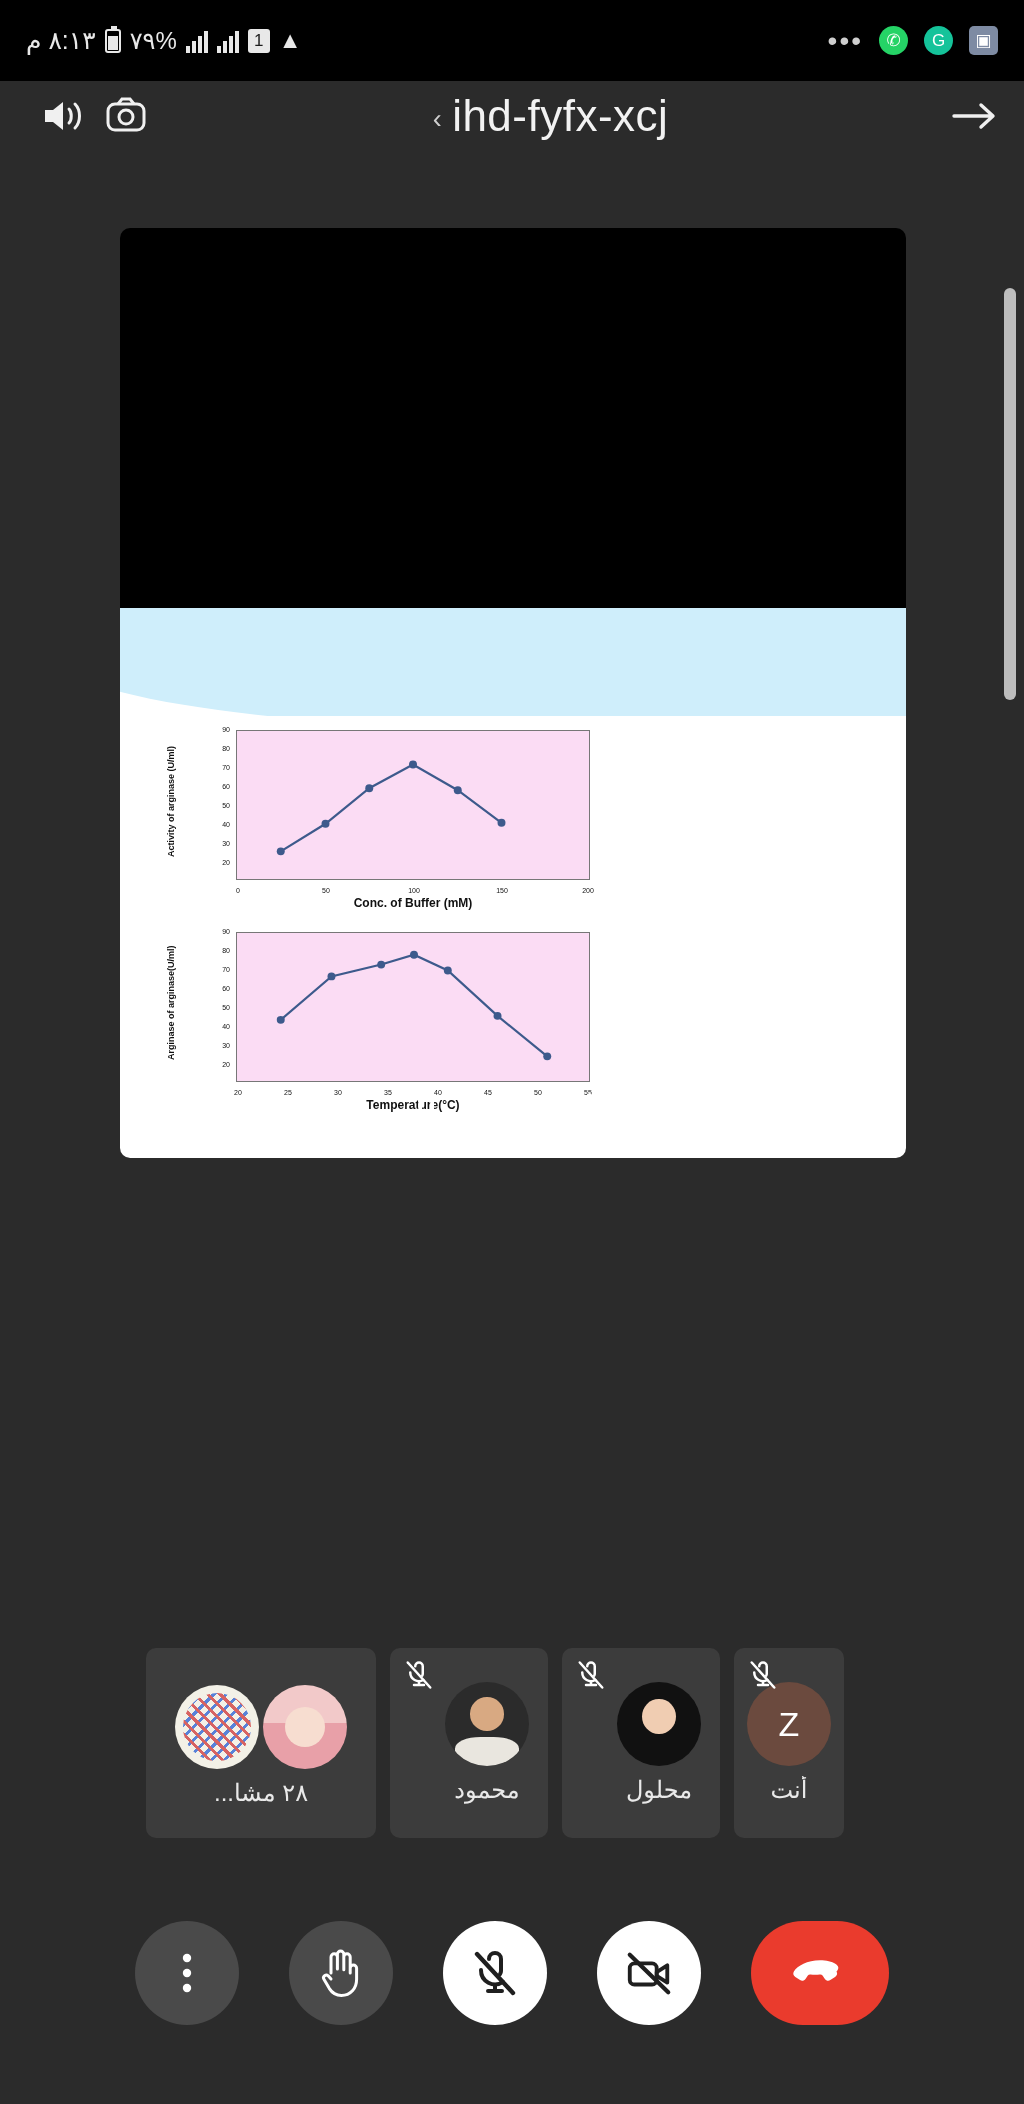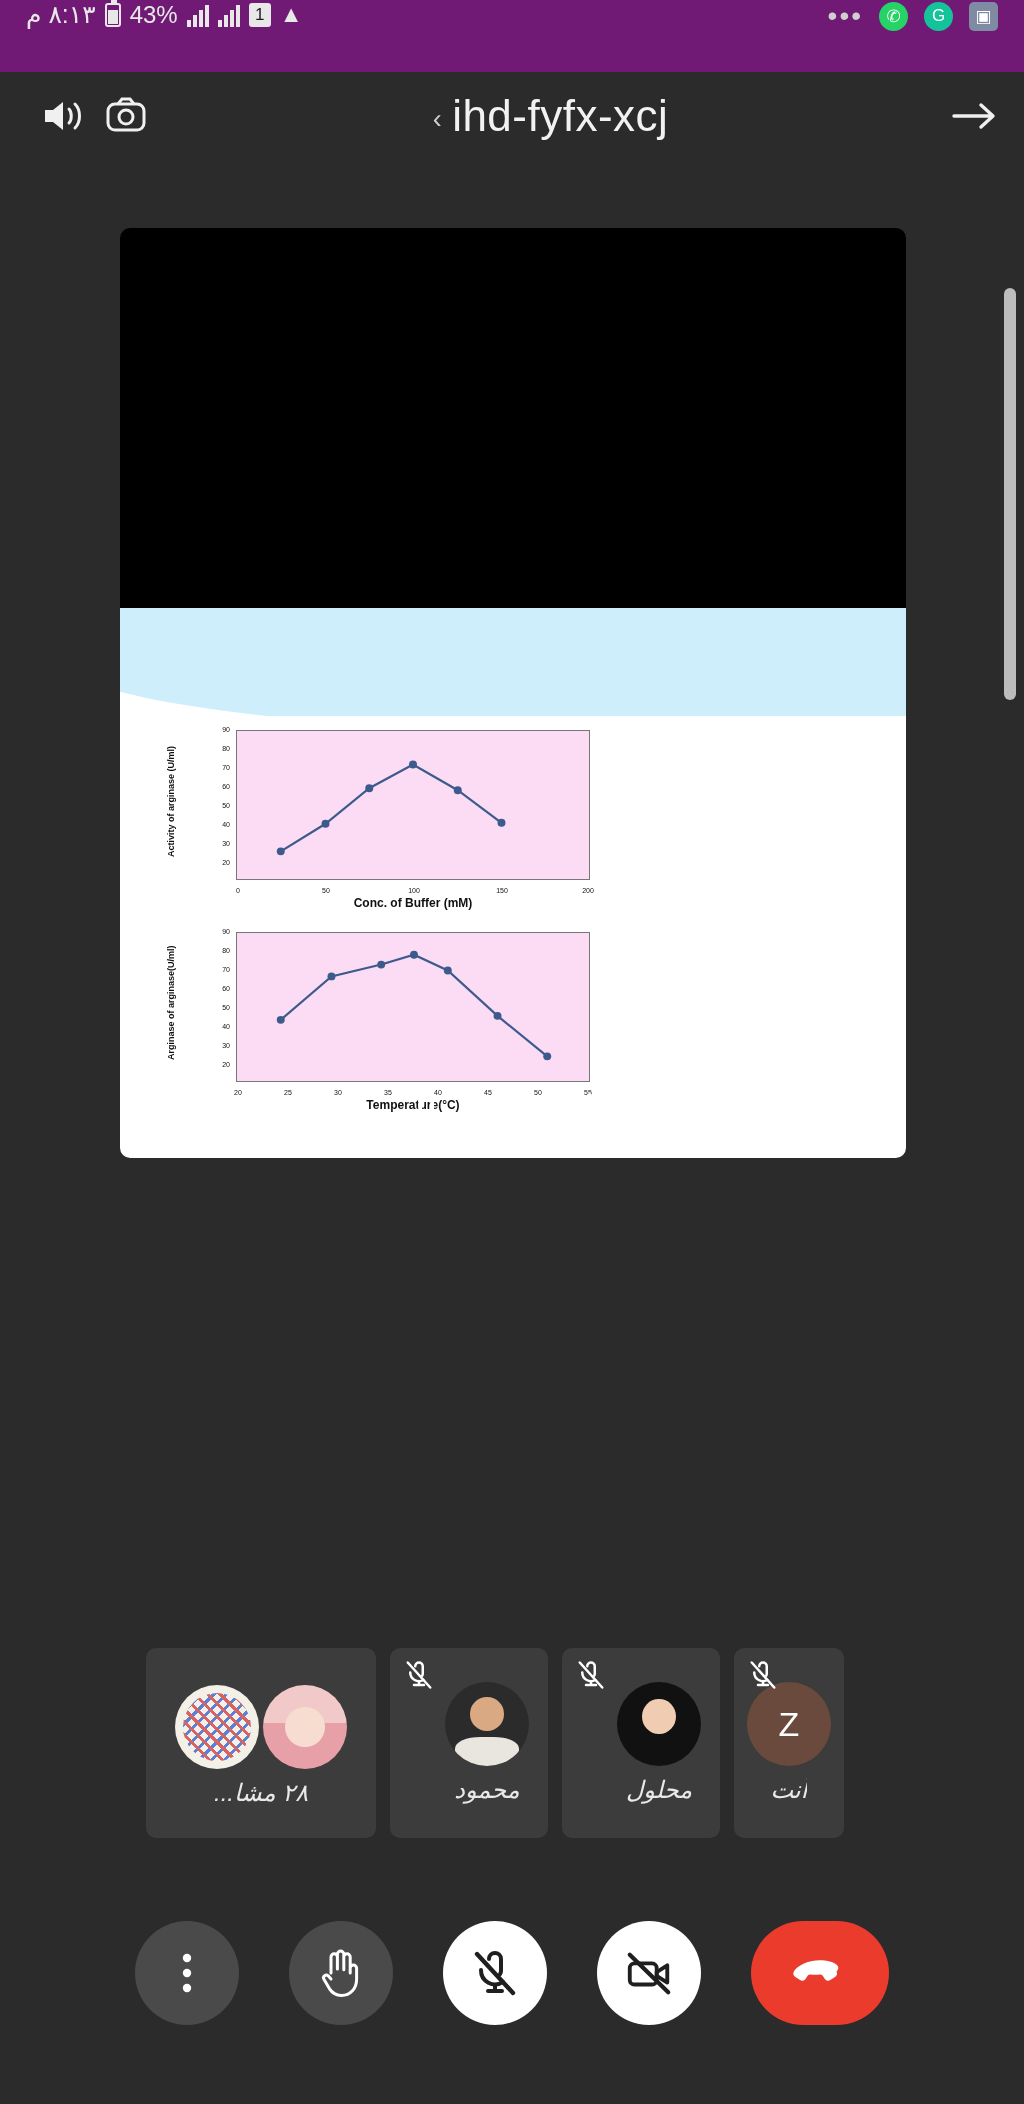--- a/index.html
+++ b/index.html
@@ -10,23 +10,23 @@
     overflow: hidden;
   }
   .phone {
     position: relative;
     width: 1024px; height: 2104px;
     background: #2b2b2b;
   }
 
   
   .status-bar {
-    position: absolute; top: 0; left: 0; right: 0; height: 72px;
-    background: #701a75;
-    display: flex; align-items: flex-start;
+    position: absolute; top: 0; left: 0; right: 0; height: 81px;
+    background: #000000;
+    display: flex; align-items: center;
     padding: 0 26px;
     color: #e8e8e8;
   }
   .status-left { display: flex; align-items: center; gap: 9px; direction: ltr; }
   .status-time { font-size: 25px; letter-spacing: 0.5px; }
   .battery-ico {
     width: 16px; height: 24px; border: 2px solid #e8e8e8; border-radius: 3px;
     position: relative; display: inline-block;
   }
   .battery-ico::after {
@@ -179,21 +179,21 @@
     background:#e9e6df; border-radius:40% 40% 0 0;
   }
   .av-woman2 { background: #111; position: relative; }
   .av-woman2::after {
     content:""; position:absolute; left:30%; top:20%; width:40%; height:42%;
     background:#f0cdb2; border-radius:50%;
   }
   .ptile-label {
     margin-top: 10px; color: #e9e9e9; font-size: 24px; direction: rtl;
     white-space: nowrap; overflow: hidden; text-overflow: clip;
-    max-width: 96%; text-align: center; font-style: italic;
+    max-width: 96%; text-align: center;
   }
   .mic-off {
     position: absolute; top: 10px; left: 12px; width: 34px; height: 34px;
     color: #fff; font-size: 26px; display: flex; align-items: center; justify-content: center;
   }
 
   
   .controls {
     position: absolute; bottom: 66px; left: 0; right: 0; height: 130px;
     display: flex; align-items: center; justify-content: center; gap: 50px;
@@ -210,21 +210,21 @@
 </style>
 </head>
 <body>
 
 <div class="phone">
 
   <div class="status-bar">
     <div class="status-left">
       <span class="status-time">٨:١٣ م</span>
       <span class="battery-ico"></span>
-      <span class="status-pct">43%</span>
+      <span class="status-pct">٧٩%</span>
       <span class="sig-bars">
           <i></i>
           <i></i>
           <i></i>
           <i></i>
         </span>
       <span class="sig-bars">
           <i></i>
           <i></i>
           <i></i>

